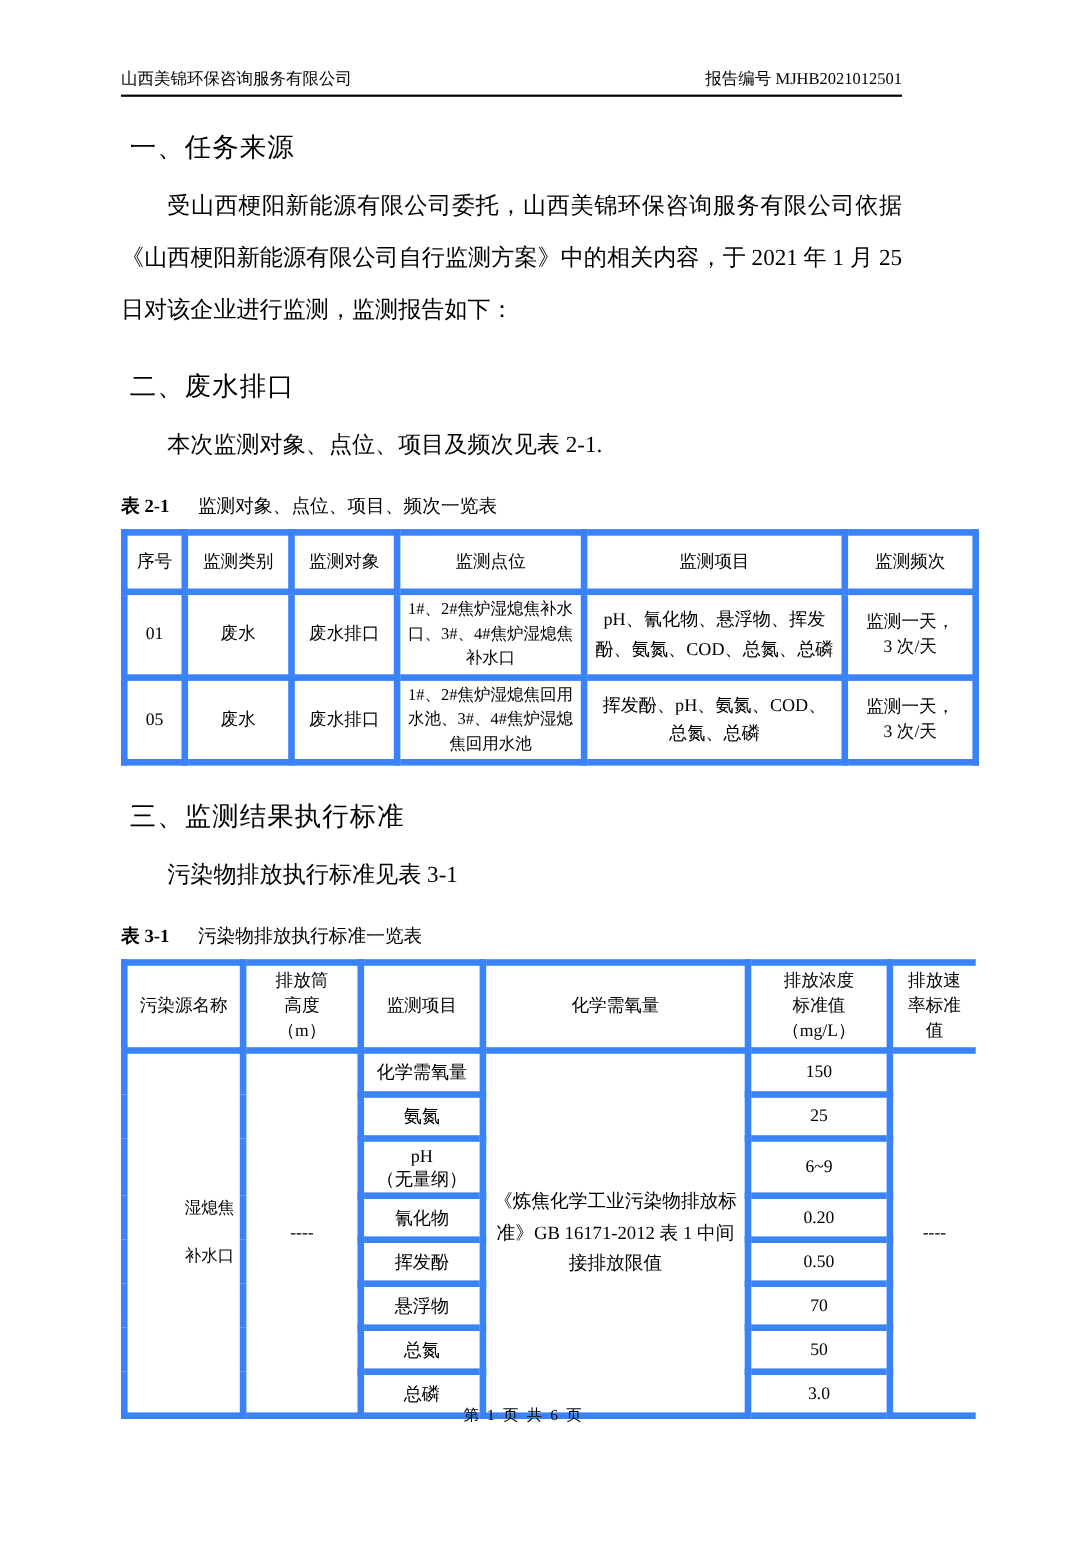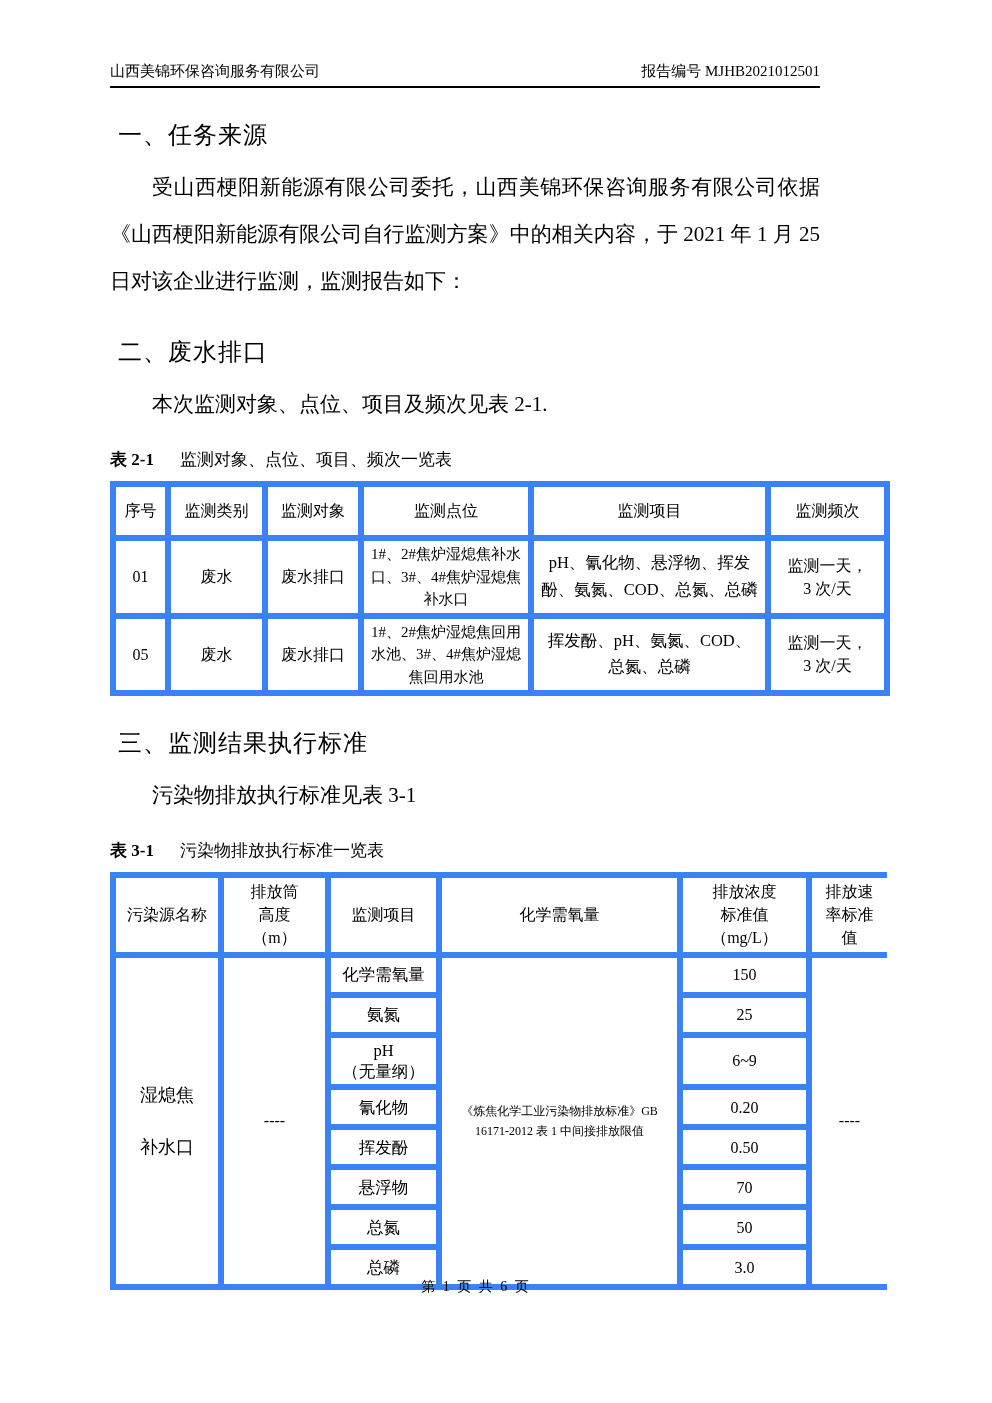--- a/index.html
+++ b/index.html
@@ -73,22 +73,22 @@
     overflow: hidden;
   }
   table.t21 { border-top: 3px solid #000; border-bottom: 3px solid #000; }
   table.t31 { border-top: 3px solid #000; border-bottom: 3px solid #000; margin-top: 3px; }
   
   table.t31 tr > *:last-child { border-right: none; }
 
   .t21 .small { font-size: 15px; line-height: 1.5; }
   .t21 .proj { font-size: 16.5px; line-height: 1.6; }
 
-  .t31 .src-cell { line-height: 2.9; font-size: 18px; }
-  .t31 .basis-cell { font-size: 12px; line-height: 1.7; }
+  .t31 .src-cell { line-height: 2.9; font-size: 15px; text-align: right; }
+  .t31 .basis-cell { font-size: 17px; line-height: 1.7; }
   .t31 .param-cell { font-size: 16.5px; line-height: 1.3; }
   .t31 .limit-cell { font-size: 16px; }
 
   
   .page-footer {
     position: absolute;
     left: 12px;
     top: 1278px;
     width: 100%;
     text-align: center;

